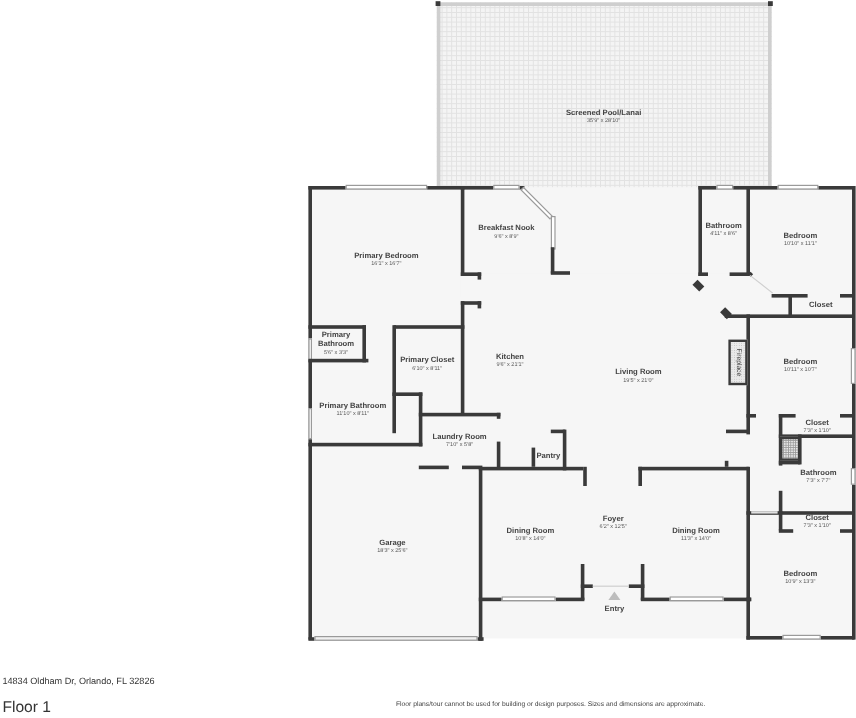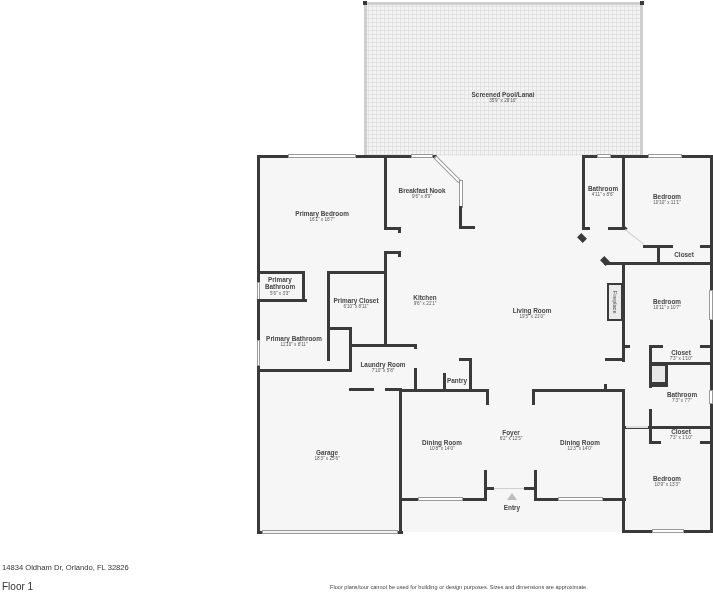--- a/index.html
+++ b/index.html
@@ -15,21 +15,21 @@
   .lbl{position:absolute;text-align:center;color:#444;transform:translateX(-50%);white-space:nowrap;line-height:1.15;}
   .lbl .n{font-size:6.4px;font-weight:600;display:block;}
   .lbl .d{font-size:4.6px;display:block;color:#555;}
   .fire{position:absolute;border:2px solid #3a3a3a;background:#eaeaea;box-sizing:border-box;
     background-image:radial-gradient(#bbb 0.6px,transparent 0.6px);background-size:2px 2px;}
   .fire span{position:absolute;left:50%;top:50%;transform:translate(-50%,-50%) rotate(90deg);font-size:5.6px;color:#444;white-space:nowrap;}
   .hatch{position:absolute;border:2px solid #3a3a3a;box-sizing:border-box;
     background-image:radial-gradient(#999 0.7px,transparent 0.7px);background-size:2px 2px;background-color:#e8e8e8;}
   .footer{position:absolute;color:#333;}
   .addr{left:2px;top:563px;font-size:7.6px;}
-  .floorlbl{left:2px;top:581px;font-size:10px;}
+  .floorlbl{left:2px;top:581px;font-size:13px;}
   .disc{left:330px;top:584px;font-size:5.6px;color:#444;}
   .arrow{position:absolute;width:0;height:0;border-left:5px solid transparent;border-right:5px solid transparent;border-bottom:7px solid #bdbdbd;}
 </style>
 </head>
 <body>
 
 <div class="plan">
 
   <div class="lanai" style="left:364px;top:2px;width:279px;height:226px;"></div>
   <div class="floor" style="left:258px;top:156px;width:454px;height:376px;"></div>

